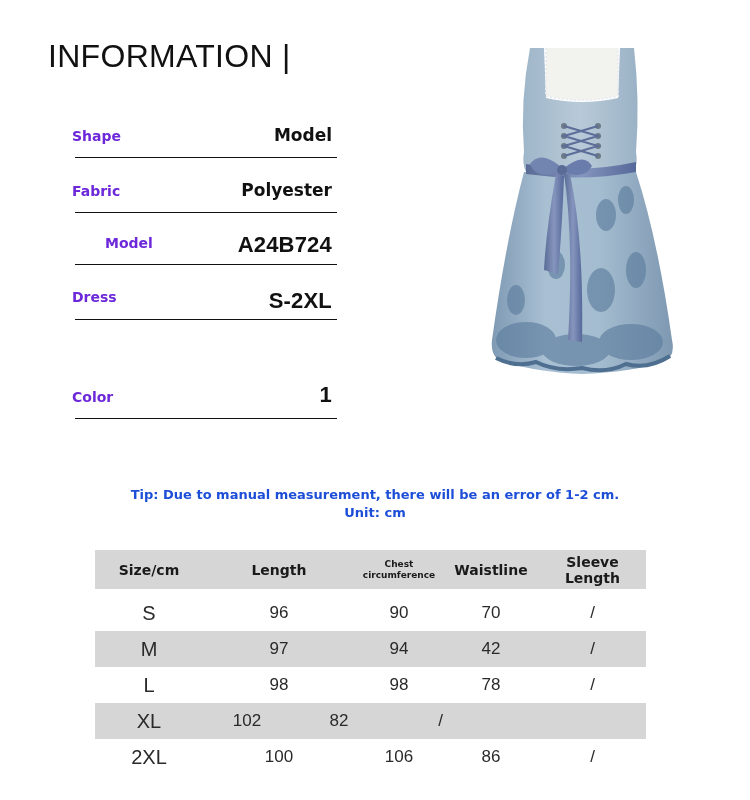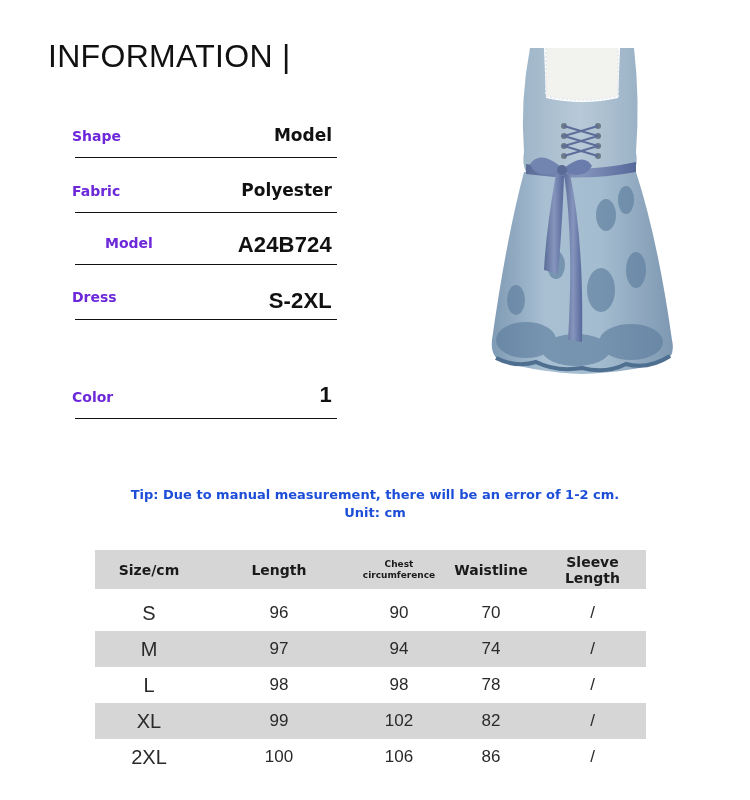--- a/index.html
+++ b/index.html
@@ -136,33 +136,32 @@
     <div class="td c0">S</div>
     <div class="td c1">96</div>
     <div class="td c2">90</div>
     <div class="td c3">70</div>
     <div class="td c4">/</div>
   </div>
   <div class="tr shaded">
     <div class="td c0">M</div>
     <div class="td c1">97</div>
     <div class="td c2">94</div>
-    <div class="td c3">74</div>
+    <div class="td c3">42</div>
     <div class="td c4">/</div>
   </div>
   <div class="tr">
     <div class="td c0">L</div>
     <div class="td c1">98</div>
     <div class="td c2">98</div>
     <div class="td c3">78</div>
     <div class="td c4">/</div>
   </div>
   <div class="tr shaded">
     <div class="td c0">XL</div>
-    <div class="td c1">99</div>
     <div class="td c2">102</div>
     <div class="td c3">82</div>
     <div class="td c4">/</div>
   </div>
   <div class="tr">
     <div class="td c0">2XL</div>
     <div class="td c1">100</div>
     <div class="td c2">106</div>
     <div class="td c3">86</div>
     <div class="td c4">/</div>

